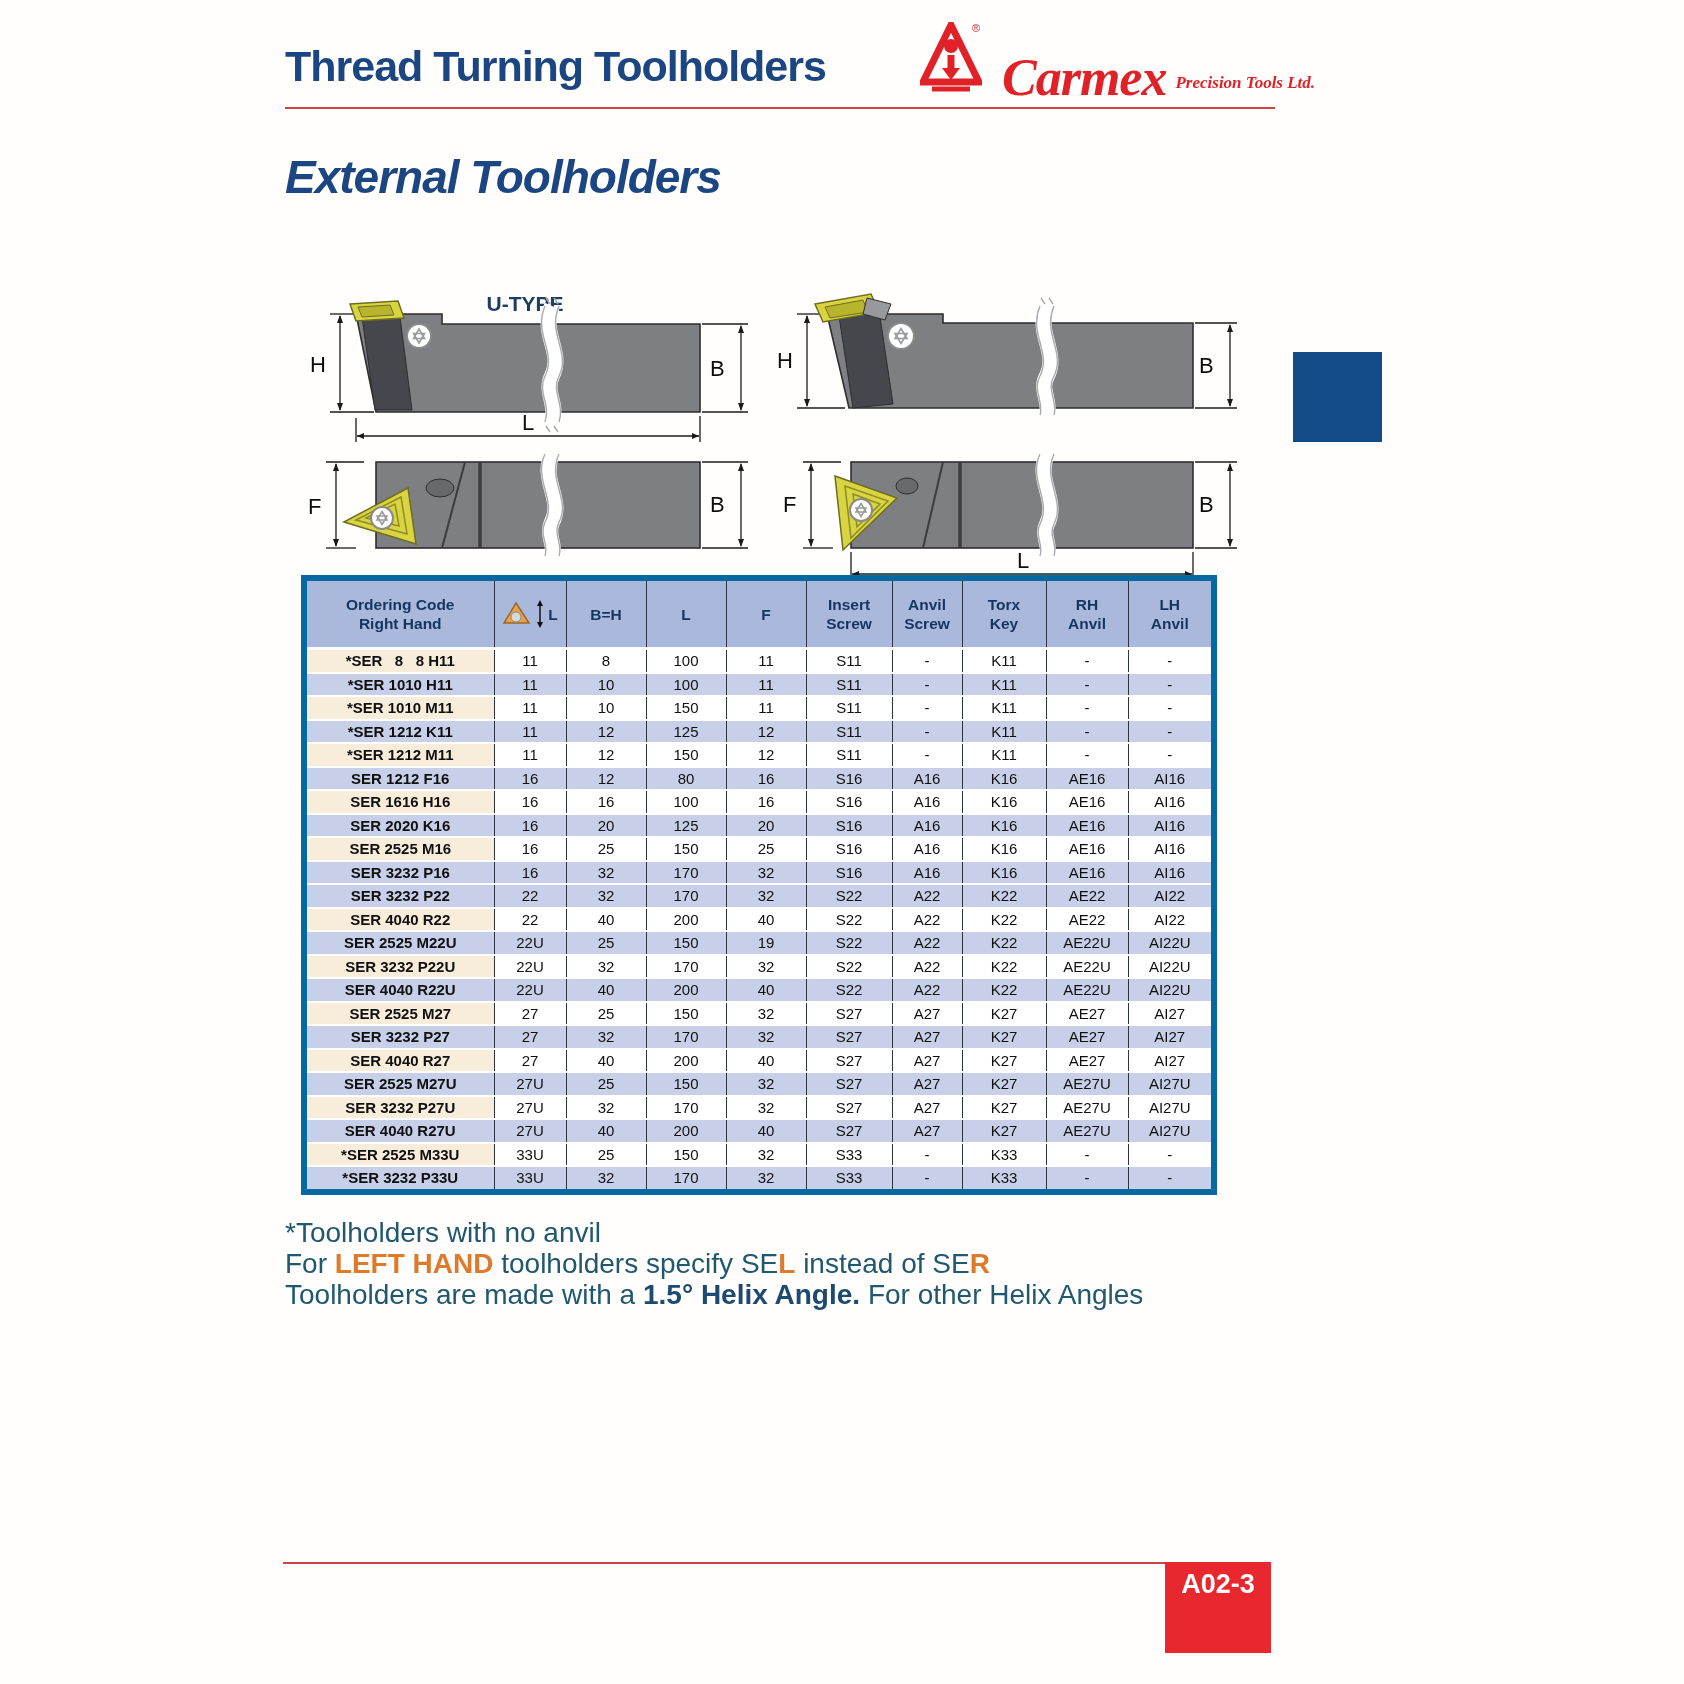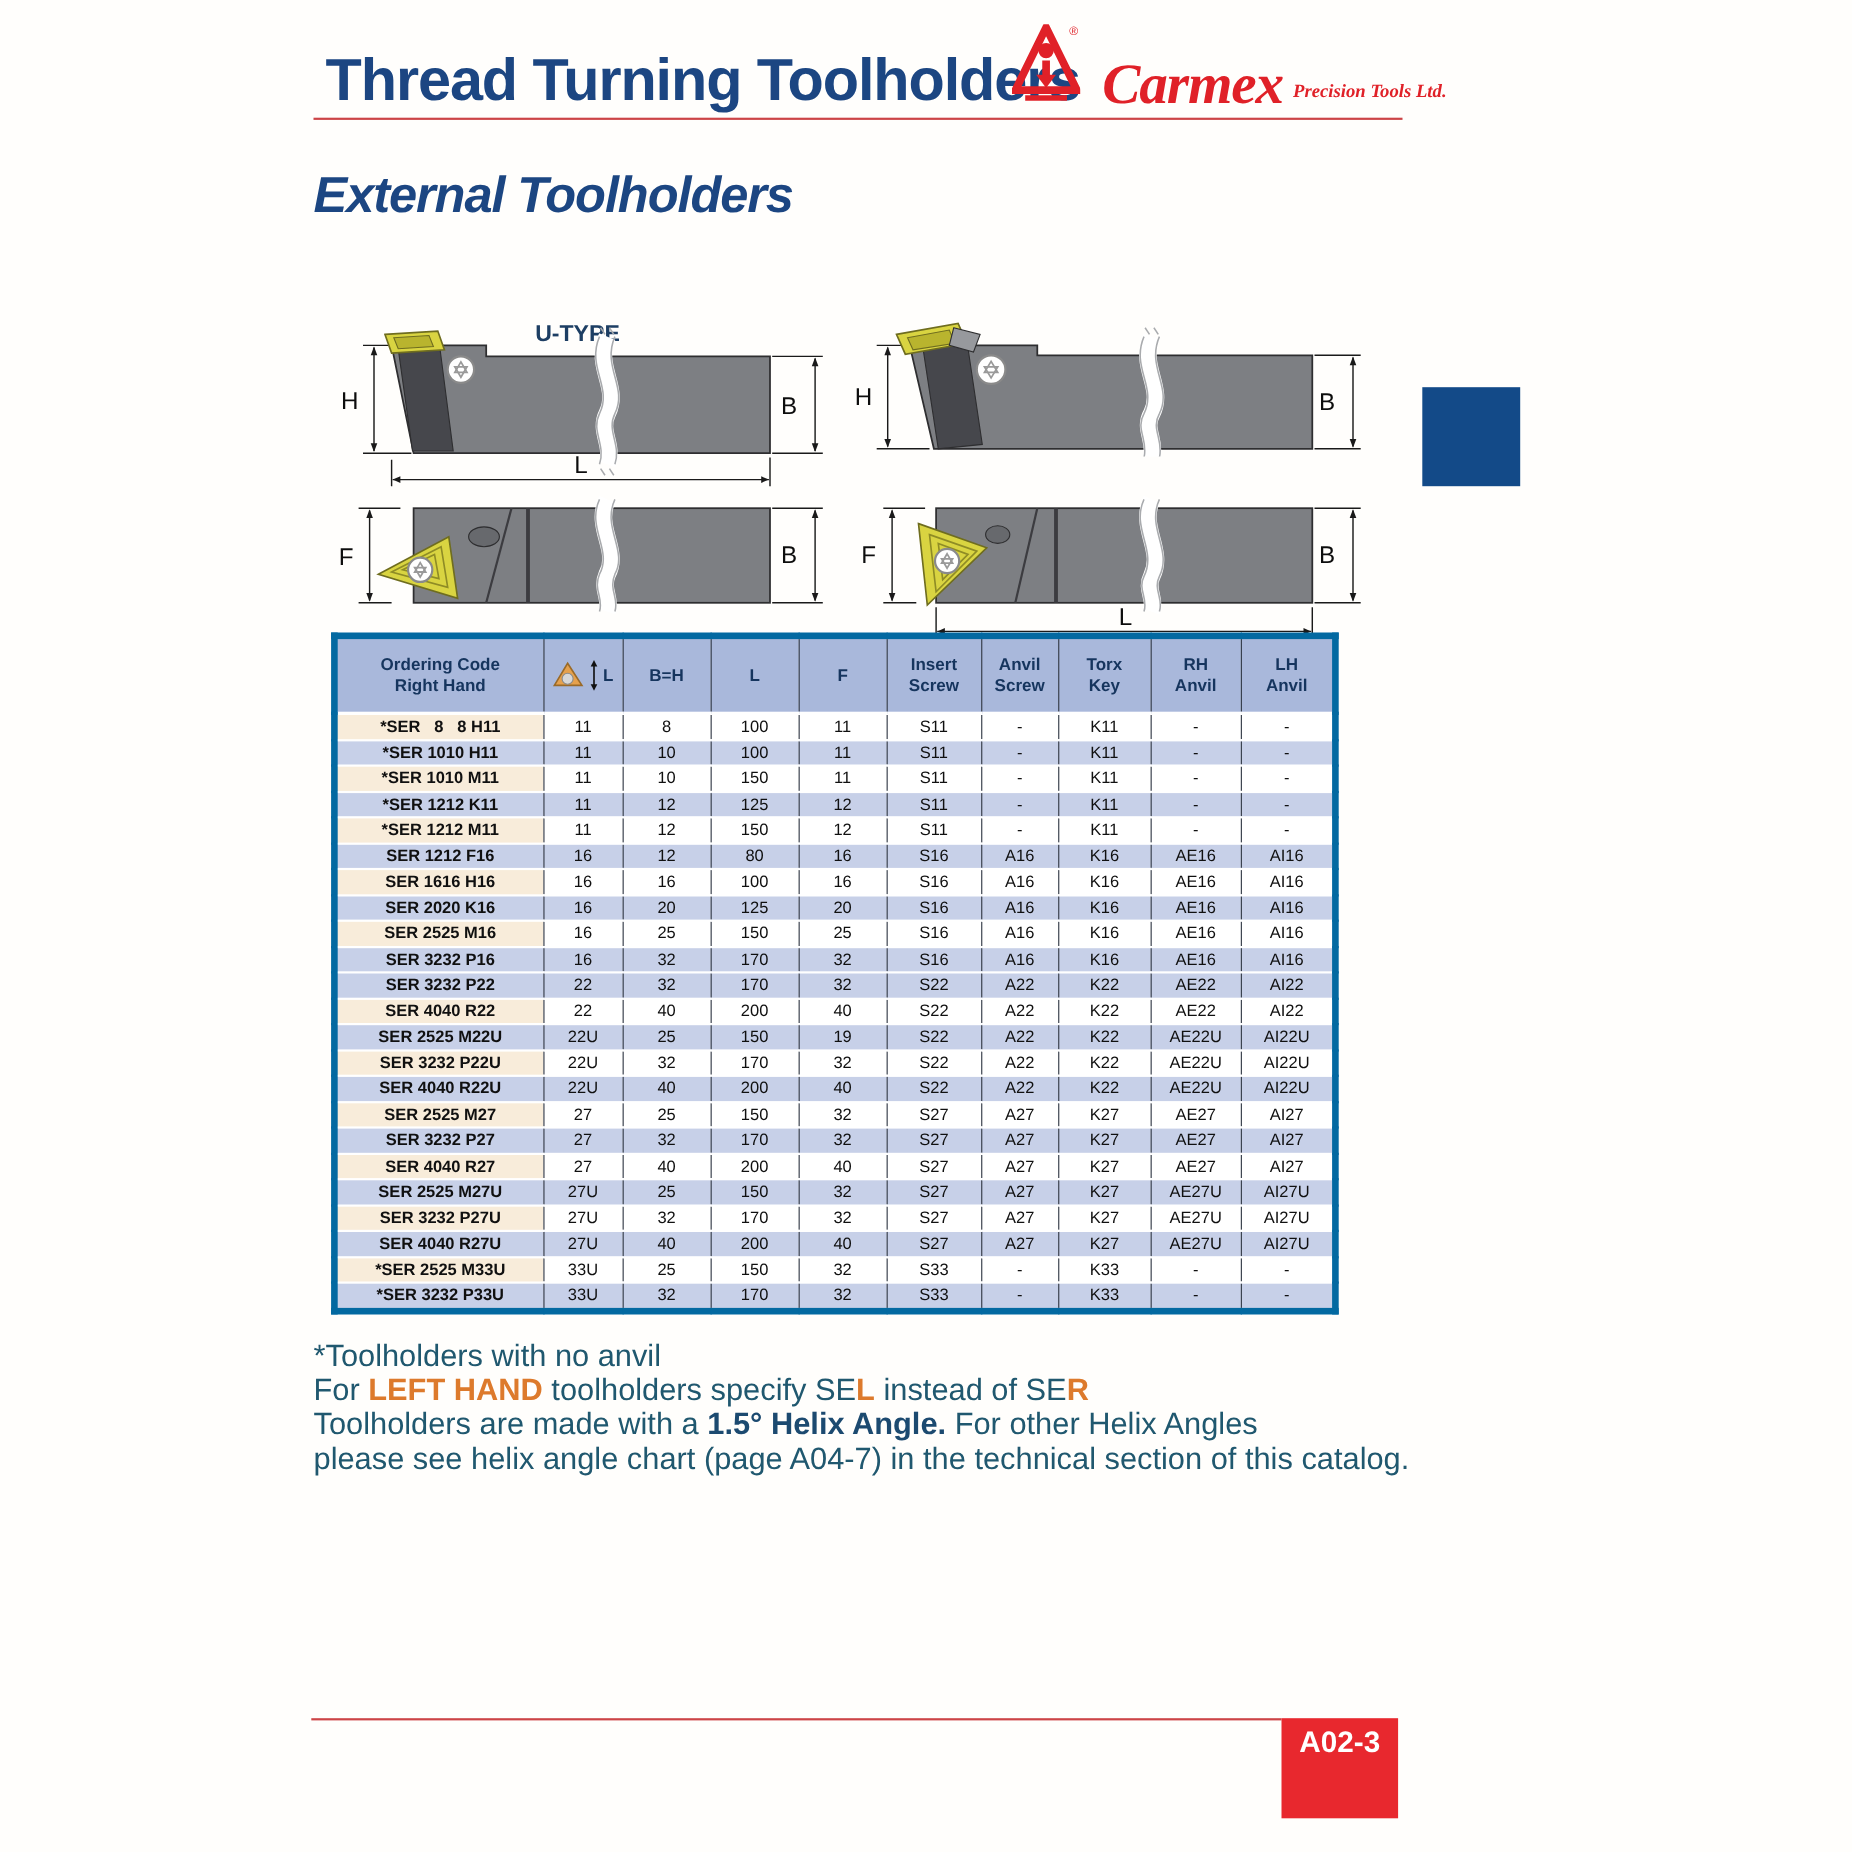--- a/index.html
+++ b/index.html
@@ -1,18 +1,18 @@
 <!DOCTYPE html>
 <html style="--navy: #1c4682; --rule-red: #cc4446; --logo-red: #e02128; --table-header-bg: #a9b8db; --row-blue: #c7d0e8; --row-cream: #f8ecda; --code-blue: #1d5a99; --header-text: #16355e; --note-teal: #20586f; --note-orange: #dd7a2c; --badge-red: #e8282e; --square-navy: #134a88;"><head>
 <meta charset="utf-8">
 <style>
   html,body{margin:0;padding:0;background:#fff;}
   .page{position:relative;width:1684px;height:1684px;background:#fffefc;font-family:"Liberation Sans",sans-serif;overflow:hidden;}
 
-  .page-title{position:absolute;left:296px;top:42px;margin:0;font-size:54px;font-weight:bold;letter-spacing:-1px;color:var(--navy,#1c4682);}
+  .page-title{position:absolute;left:285px;top:42px;margin:0;font-size:43px;font-weight:bold;letter-spacing:-1px;color:var(--navy,#1c4682);}
   .title-rule{position:absolute;left:285px;top:107px;width:990px;height:2px;background:var(--rule-red,#cc4446);}
 
   .logo{position:absolute;left:920px;top:22px;display:flex;align-items:flex-end;}
   .logo-brand{font-family:"Liberation Serif",serif;font-style:italic;font-weight:bold;font-size:52px;line-height:0.92;color:var(--logo-red,#e02128);margin-left:20px;letter-spacing:-1px;}
   .logo-tagline{font-family:"Liberation Serif",serif;font-style:italic;font-weight:bold;font-size:17px;color:var(--logo-red,#e02128);margin-left:9px;padding-bottom:9px;white-space:nowrap;}
 
   .section-title{position:absolute;left:285px;top:150px;margin:0;font-size:46px;font-weight:bold;font-style:italic;letter-spacing:-1px;color:var(--navy,#1c4682);}
 
   .utype-label{position:absolute;left:455px;top:292px;width:140px;text-align:center;font-size:21px;font-weight:bold;color:#1d3e63;}
 
@@ -591,21 +591,20 @@
           <td class="val-cell">-</td>
           <td class="val-cell">-</td>
         </tr>
       </tbody>
   </table>
 
   <div class="notes">
     <p class="note">*Toolholders with no anvil</p>
     <p class="note"><span class="seg-normal">For </span><span class="seg-orange-bold">LEFT HAND</span><span class="seg-normal"> toolholders specify SE</span><span class="seg-orange-bold">L</span><span class="seg-normal"> instead of SE</span><span class="seg-orange-bold">R</span></p>
     <p class="note gap"><span class="seg-normal">Toolholders are made with a </span><span class="seg-bold">1.5° Helix Angle.</span><span class="seg-normal"> For other Helix Angles</span></p>
-    <p class="note">please see helix angle chart (page A04-7) in the technical section of this catalog.</p>
   </div>
 
   <div class="footer-rule"></div>
   <div class="page-badge">
     <span>A02-3</span>
   </div>
 
 </div>
 
 </body></html>

